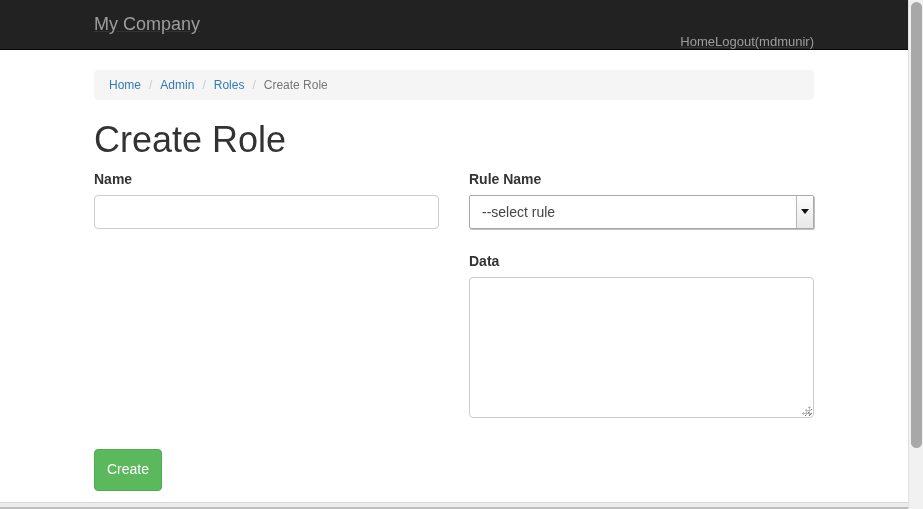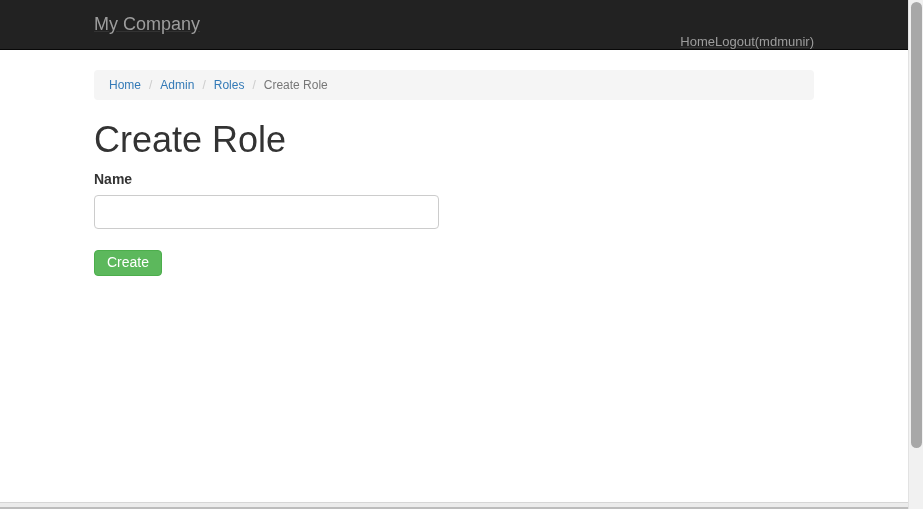--- a/index.html
+++ b/index.html
@@ -46,21 +46,21 @@
     font-size: 36px;
     font-weight: 500;
     color: #333;
     margin: 20px 0 10px 0;
     line-height: 1.1;
     font-family: "Liberation Sans", sans-serif;
   }
   
   .row { display: flex; margin: 0 -15px; }
   .col { width: 50%; padding: 0 15px; }
-  .form-group { margin-bottom: 5px; }
+  .form-group { margin-bottom: 23px; }
   .control-label {
     display: inline-block;
     font-weight: 700;
     font-size: 14px;
     color: #333;
     margin-bottom: 5px;
     line-height: 1.42857;
   }
   .form-control {
     display: block;
@@ -118,22 +118,22 @@
   }
   .caret-down {
     width: 0; height: 0;
     border-left: 4px solid transparent;
     border-right: 4px solid transparent;
     border-top: 5px solid #111;
   }
   
   .btn-success {
     display: inline-block;
-    margin-top: 16px;
-    padding: 2px 12px;
+    margin-top: 8px;
+    padding: 10px 12px;
     font-size: 14px;
     font-family: "Liberation Sans", sans-serif;
     line-height: 1.42857;
     color: #fff;
     background: #5cb85c;
     border: 1px solid #4cae4c;
     border-radius: 4px;
     cursor: pointer;
   }
   
@@ -190,21 +190,37 @@
 
             <div class="form-group">
               <label class="control-label">Name</label>
               <input type="text" class="form-control" value="" style="">
             </div>
 
 
           </div>
           <div class="col">
 
-
+            <div class="form-group">
+              <label class="control-label">Rule Name</label>
+              <div class="select-box">
+                <span class="select-value">--select rule</span>
+                <span class="select-btn">
+                  <span class="caret-down"></span>
+                </span>
+              </div>
+            </div>
+
+            <div class="form-group">
+              <label class="control-label">Data</label>
+              <div class="ta-wrap">
+                <textarea class="form-control ta-data" style=""></textarea>
+                <span class="ta-grip"></span>
+              </div>
+            </div>
 
           </div>
         </div>
 
         <button type="button" class="btn-success">Create</button>
       </form>
 
     </div>
   </div>
 

